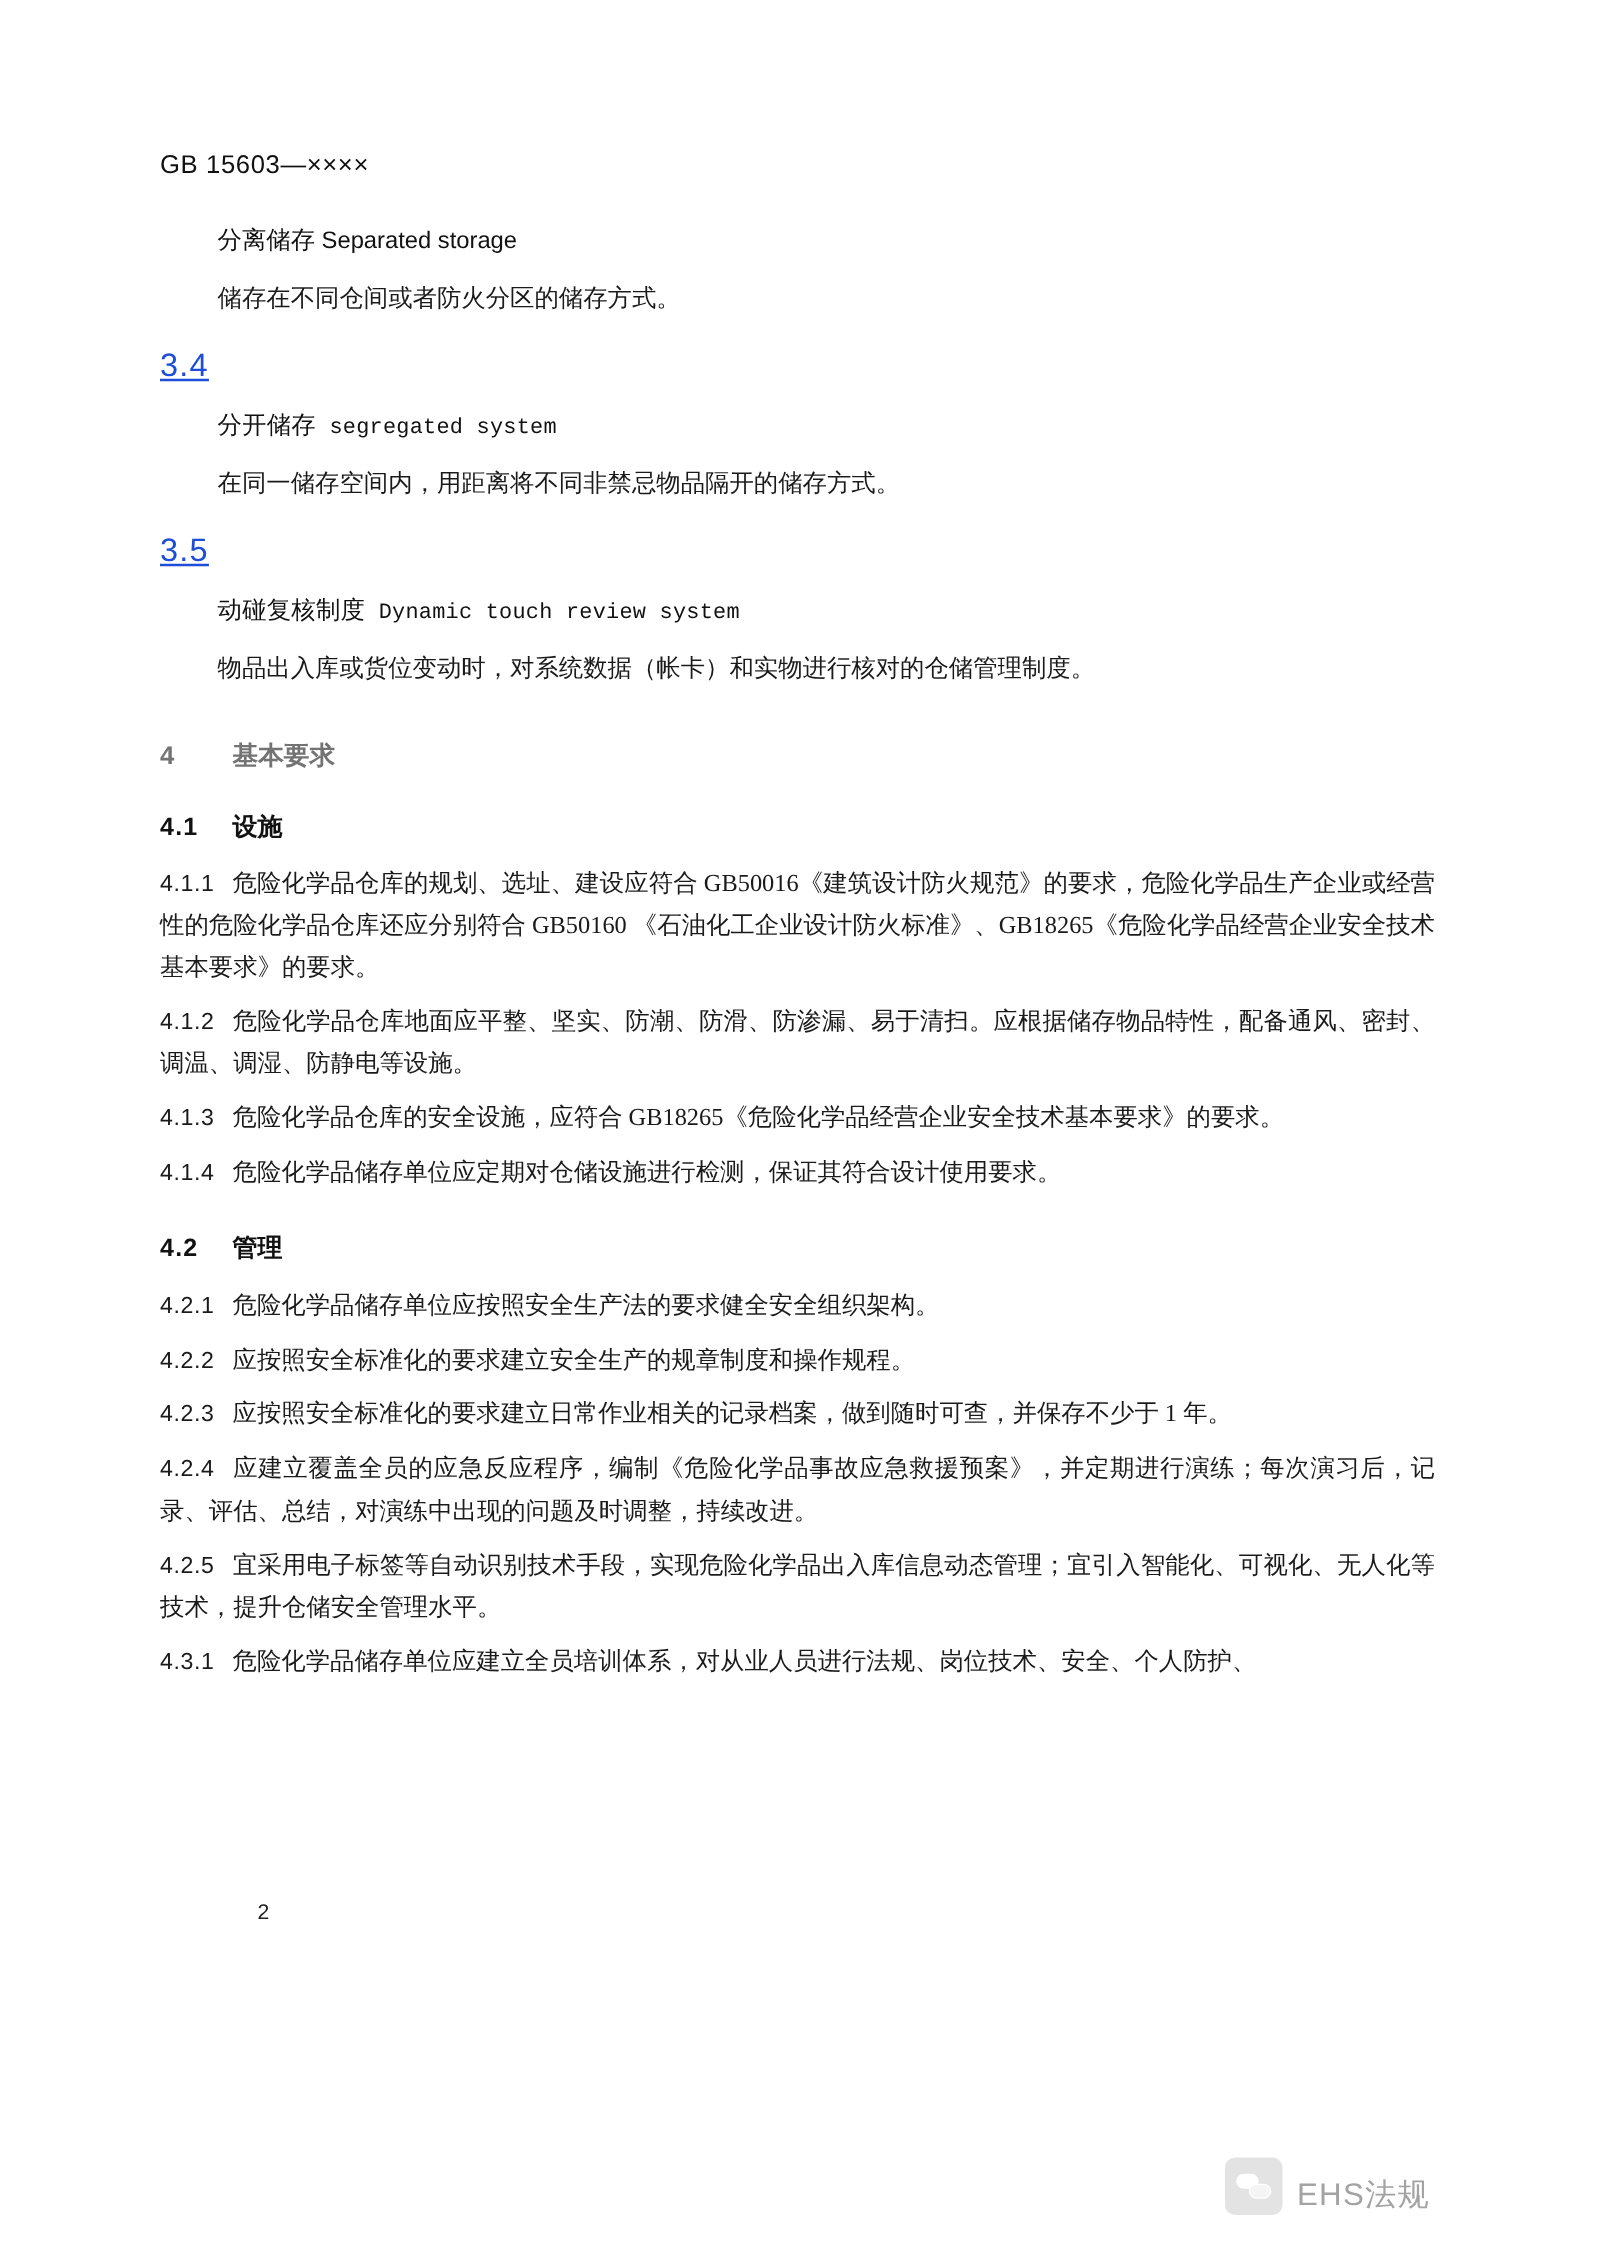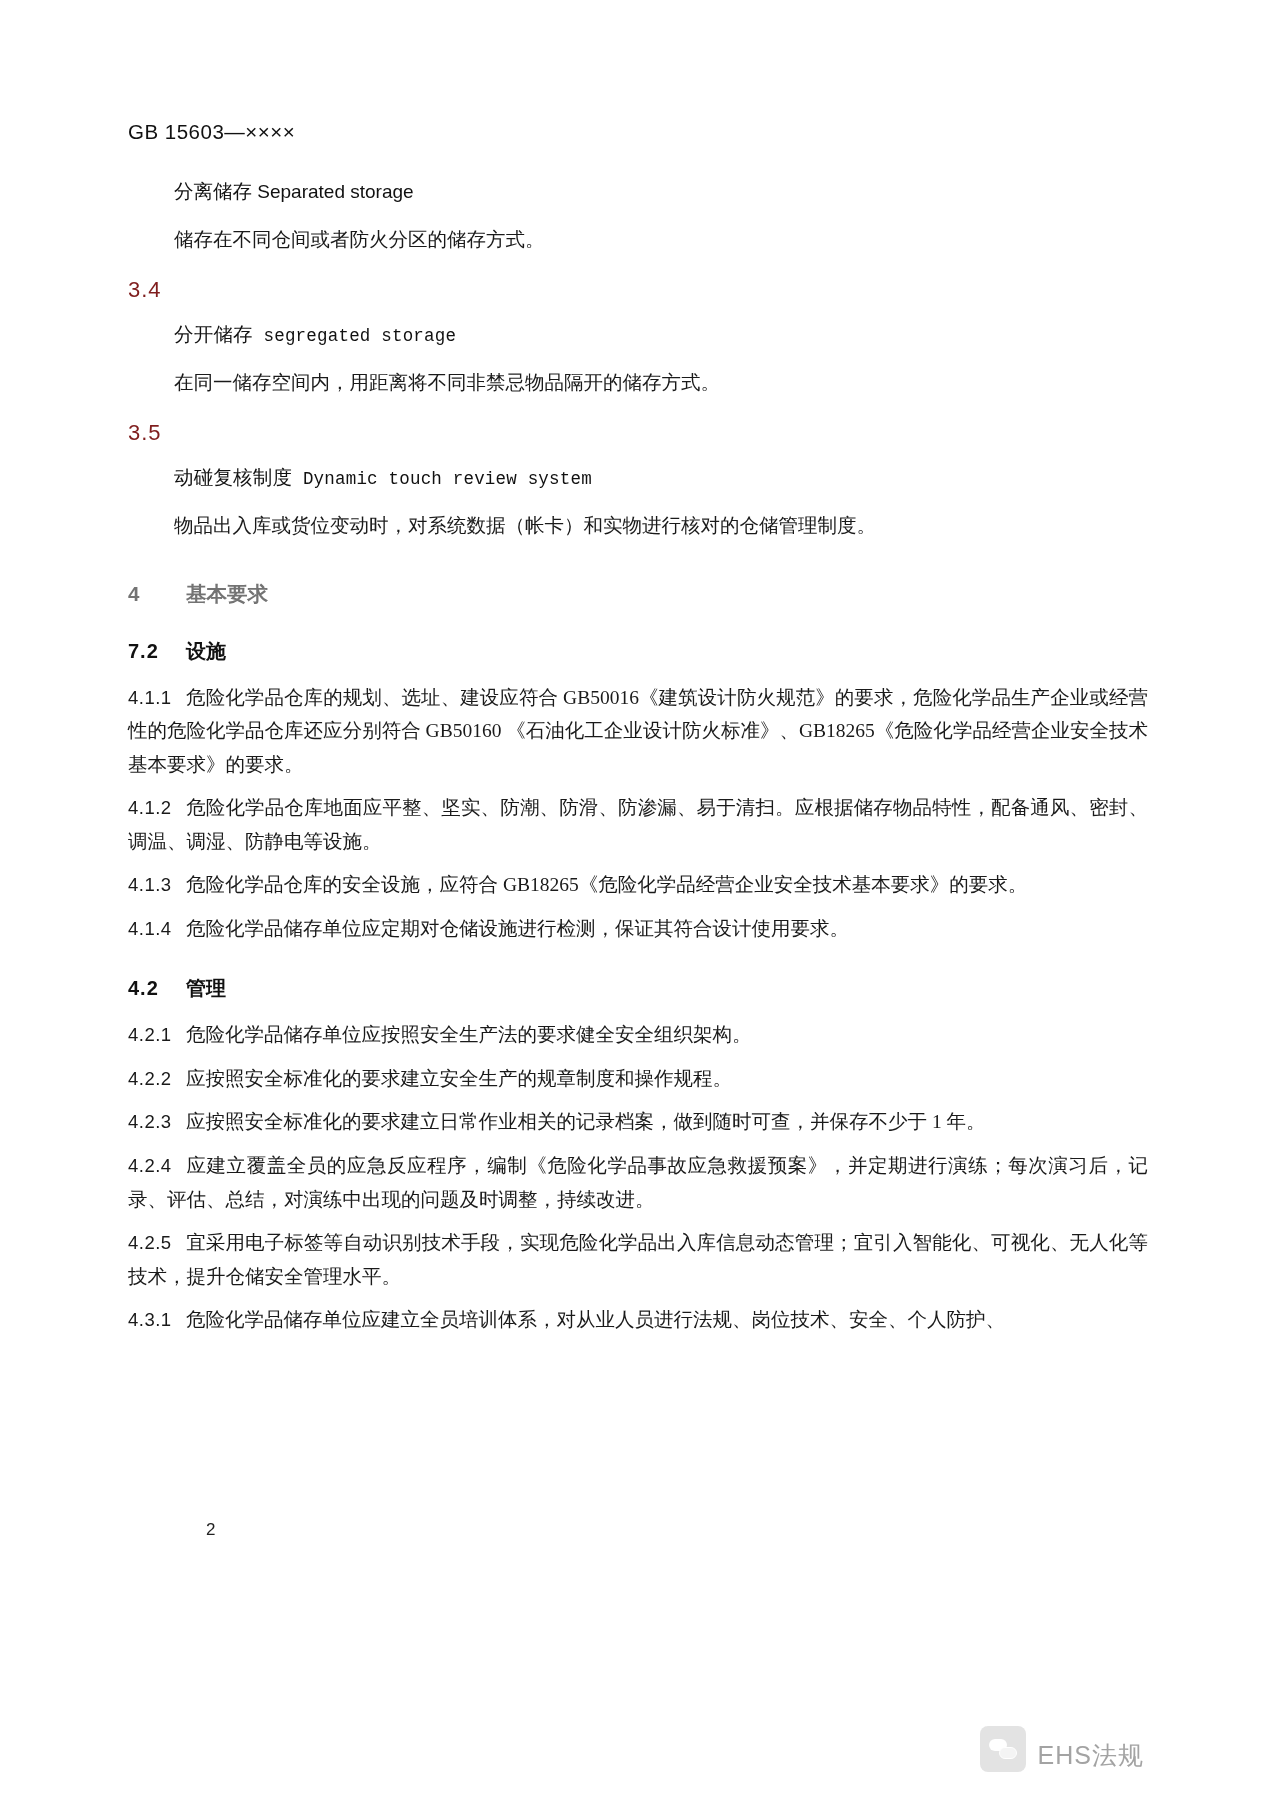--- a/index.html
+++ b/index.html
@@ -52,24 +52,25 @@
     font-size: 19.5px;
   }
   .term-body {
     font-size: 19.5px;
     line-height: 1.55;
     margin: 0 0 22px 46px;
     color: #1a1a1a;
   }
   .clause-num {
     font-family: "Liberation Sans", sans-serif;
-    font-size: 22px;
+    font-size: 26px;
     margin: 0 0 18px 0;
-    color: #7f1d1d;
+    color: #1d4ed8;
     letter-spacing: 1px;
+    text-decoration: underline;
   }
   .sec-h1 {
     font-family: "Liberation Sans", sans-serif;
     font-size: 20.5px;
     font-weight: bold;
     margin: 38px 0 30px 0;
     color: #737373;
   }
   .sec-h1 .n { display: inline-block; width: 58px; font-weight: bold; }
   .sec-h2 {
@@ -152,36 +153,36 @@
 
     <div class="header-code">GB 15603—××××</div>
 
     <div class="term-head">
       <span class="cn">分离储存</span><span> </span><span>Separated storage</span>
     </div>
     <div class="term-body">储存在不同仓间或者防火分区的储存方式。</div>
 
     <div class="clause-num">3.4</div>
     <div class="term-head mono">
-      <span class="cn">分开储存</span><span> </span><span>segregated  storage</span>
+      <span class="cn">分开储存</span><span> </span><span>segregated  system</span>
     </div>
     <div class="term-body">在同一储存空间内，用距离将不同非禁忌物品隔开的储存方式。</div>
 
     <div class="clause-num">3.5</div>
     <div class="term-head mono">
       <span class="cn">动碰复核制度</span><span> </span><span>Dynamic touch review system</span>
     </div>
     <div class="term-body">物品出入库或货位变动时，对系统数据（帐卡）和实物进行核对的仓储管理制度。</div>
 
     <div class="sec-h1">
       <span class="n">4</span><span>基本要求</span>
     </div>
 
     <div class="sec-h2">
-      <span class="n">7.2</span><span>设施</span>
+      <span class="n">4.1</span><span>设施</span>
     </div>
     <p class="para">
       <span class="n">4.1.1</span><span>危险化学品仓库的规划、选址、建设应符合 GB50016《建筑设计防火规范》的要求，危险化学品生产企业或经营性的危险化学品仓库还应分别符合 GB50160 《石油化工企业设计防火标准》、GB18265《危险化学品经营企业安全技术基本要求》的要求。</span>
     </p>
     <p class="para">
       <span class="n">4.1.2</span><span>危险化学品仓库地面应平整、坚实、防潮、防滑、防渗漏、易于清扫。应根据储存物品特性，配备通风、密封、调温、调湿、防静电等设施。</span>
     </p>
     <p class="para">
       <span class="n">4.1.3</span><span>危险化学品仓库的安全设施，应符合 GB18265《危险化学品经营企业安全技术基本要求》的要求。</span>
     </p>

